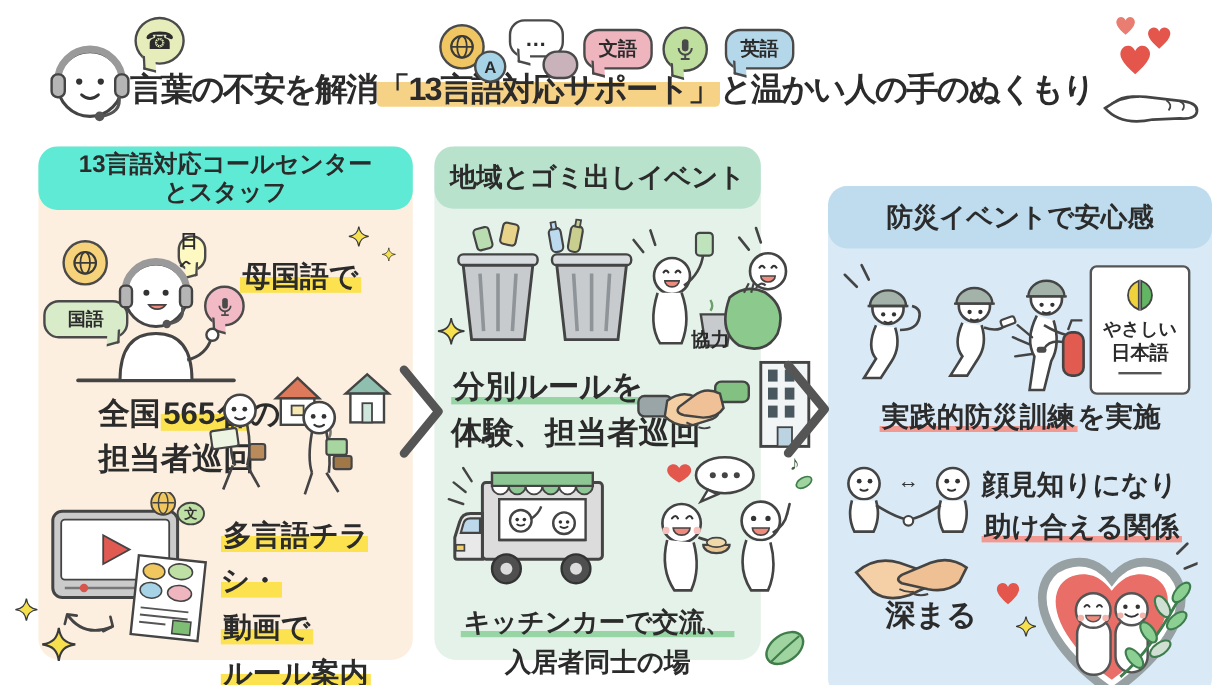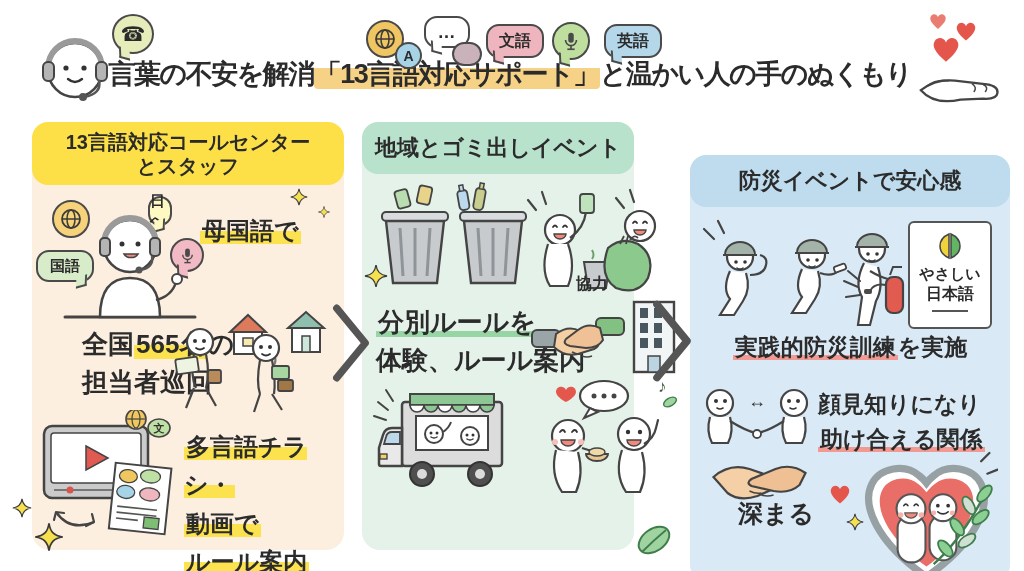--- a/index.html
+++ b/index.html
@@ -26,21 +26,21 @@
             transform:rotate(-15deg) skewX(-18deg); }
 
   
   .panel { position:absolute; top:122px; height:428px; border-radius:18px; }
   .panel-hdr { position:absolute; top:0; left:0; right:0; border-radius:16px;
                display:flex; flex-direction:column; align-items:center; justify-content:center;
                text-align:center; line-height:1.2; }
   #panel1 { left:32px;  width:312px; background:#fcefe0; }
   #panel2 { left:362px; width:272px; background:#e4f2e9; }
   #panel3 { left:690px; width:320px; background:#d9eaf6;margin-top:33px; }
-  #panel1 .panel-hdr { height:63px; background:#fde047; font-size:20px; }
+  #panel1 .panel-hdr { height:53px; background:#5eead4; font-size:20px; }
   #panel2 .panel-hdr { height:52px; background:#b9e2cd; font-size:22px; }
   #panel3 .panel-hdr { height:52px; background:#bedcee; font-size:22px; }
 
   .t { position:absolute; line-height:1.3; }
   .hl-y  { background:linear-gradient(transparent 52%, #fbe24e 52%); padding:0 2px; }
   .ul-g  { background:linear-gradient(transparent 80%, #97d5a5 80%); padding:0 2px; }
   .ul-p  { background:linear-gradient(transparent 80%, #f29a92 80%); padding:0 2px; }
   .hl-p  { background:linear-gradient(transparent 50%, #f5a79d 50%); padding:0 2px; }
 </style>
 </head>
@@ -120,21 +120,21 @@
     <div class="bubble b-round" style="left:20px;top:78px;width:38px;height:38px;background:#f6d37a;">
       <svg width="24" height="24" viewBox="0 0 24 24">
           <circle cx="12" cy="12" r="9" fill="none" stroke="#3a3a3a" stroke-width="1.8"></circle>
           <ellipse cx="12" cy="12" rx="4" ry="9" fill="none" stroke="#3a3a3a" stroke-width="1.5"></ellipse>
           <line x1="3" y1="12" x2="21" y2="12" stroke="#3a3a3a" stroke-width="1.5"></line>
         </svg>
     </div>
     <div class="bubble b-pill tail-br" style="left:116px;top:74px;width:24px;height:30px;background:#fef9c3;font-size:15px;">
       <span>日へ</span>
     </div>
-    <div class="bubble b-pill tail-br" style="left:4px;top:128px;width:58px;height:32px;background:#d9ecc9;font-size:15px;">
+    <div class="bubble b-pill tail-br" style="left:4px;top:128px;width:71px;height:32px;background:#d9ecc9;font-size:15px;">
       <span>国語</span>
     </div>
     <div class="bubble b-round tail-bl" style="left:138px;top:116px;width:34px;height:34px;background:#f2bac4;">
       <svg width="19" height="19" viewBox="0 0 24 24">
           <rect x="9" y="3" width="6" height="11" rx="3" fill="#4a4a4a"></rect>
           <path d="M6 11 a6 6 0 0 0 12 0" fill="none" stroke="#4a4a4a" stroke-width="1.8"></path>
           <line x1="12" y1="17" x2="12" y2="21" stroke="#4a4a4a" stroke-width="1.8"></line>
           <line x1="8" y1="21" x2="16" y2="21" stroke="#4a4a4a" stroke-width="1.8"></line>
         </svg>
     </div>
@@ -266,21 +266,21 @@
       <path d="M240 66 q-10 28 8 40 q22 8 32 -10 q8 -22 -10 -34 q-16 -8 -30 4 z" fill="#8cc98c" stroke="#444" stroke-width="2.2"></path>
       <path d="M252 62 l4 -8 M258 62 l2 -8" stroke="#444" stroke-width="1.8"></path>
       <path d="M262 58 q4 -6 8 -2" fill="none" stroke="#444" stroke-width="1.8"></path>
     </svg>
     <svg class="abs" style="left:2px;top:142px" width="24" height="24" viewBox="0 0 24 24">
         <path d="M12 1 C13 8 16 11 23 12 C16 13 13 16 12 23 C11 16 8 13 1 12 C8 11 11 8 12 1 Z" fill="#f6e04e" stroke="#3a3a3a" stroke-width="1.4"></path>
       </svg>
 
     <div class="t" style="left:14px;top:182px;font-size:26px;line-height:1.45;">
       <span class="ul-g">分別ルールを</span><br>
-      <span>体験、ルール案内</span>
+      <span>体験、担当者巡回</span>
     </div>
 
     <div class="t" style="left:214px;top:152px;font-size:16px;">協力</div>
     <svg class="abs" style="left:168px;top:168px" width="150" height="86" viewBox="0 0 150 86">
       <rect x="2" y="40" width="28" height="17" rx="5" fill="#9aa5a8" stroke="#444" stroke-width="2"></rect>
       <rect x="66" y="28" width="28" height="17" rx="5" fill="#83c183" stroke="#444" stroke-width="2"></rect>
       <path d="M26 44 q12 -9 24 -3 l16 9 q6 5 -2 9 l-16 5 q-14 3 -24 -7 z" fill="#f4cfa4" stroke="#444" stroke-width="2"></path>
       <path d="M70 38 q-12 -6 -22 2 l-12 9 q-4 5 4 7 l16 2 q12 0 17 -8 z" fill="#f0c096" stroke="#444" stroke-width="2"></path>
       <path d="M42 62 q5 3 10 2 M52 66 q5 2 10 0" fill="none" stroke="#444" stroke-width="1.6"></path>
       <rect x="104" y="12" width="40" height="70" fill="#f2f5f6" stroke="#444" stroke-width="2.4"></rect>
@@ -344,20 +344,24 @@
       <circle cx="104" cy="60" r="16" fill="#fff" stroke="#444" stroke-width="2.2"></circle>
       <circle cx="98" cy="58" r="2.2" fill="#333"></circle>
         <circle cx="110" cy="58" r="2.2" fill="#333"></circle>
       <path d="M97 66 a7 6 0 0 0 14 0 Z" fill="#ef8a7d" stroke="#444" stroke-width="1.4"></path>
       <path d="M114 70 q10 -6 12 -16" fill="none" stroke="#444" stroke-width="2.2"></path>
       <line x1="126" y1="54" x2="128" y2="46" stroke="#444" stroke-width="2.2" stroke-linecap="round"></line>
       <rect x="90" y="84" width="11" height="13" rx="2" fill="#f0d98c" stroke="#444" stroke-width="1.6"></rect>
       <path d="M92 76 q-8 24 4 42 h14 q8 -18 2 -40" fill="#fff" stroke="#444" stroke-width="2.2"></path>
     </svg>
 
+    <div class="t" style="left:0;top:380px;width:100%;text-align:center;font-size:22px;line-height:1.5;">
+      <span class="ul-g">キッチンカーで交流、</span><br>
+      <span>入居者同士の場</span>
+    </div>
 
     <svg class="abs" style="left:268px;top:396px" width="46" height="46" viewBox="0 0 46 46">
       <ellipse cx="24" cy="22" rx="17" ry="11" fill="#9fd39f" stroke="#3f7d4b" stroke-width="2" transform="rotate(-35 24 22)"></ellipse>
       <path d="M12 34 Q24 22 36 12" fill="none" stroke="#3f7d4b" stroke-width="1.8"></path>
     </svg>
   </div>
 
   <div class="panel" id="panel3">
     <div class="panel-hdr">
       <div>防災イベントで安心感</div>

